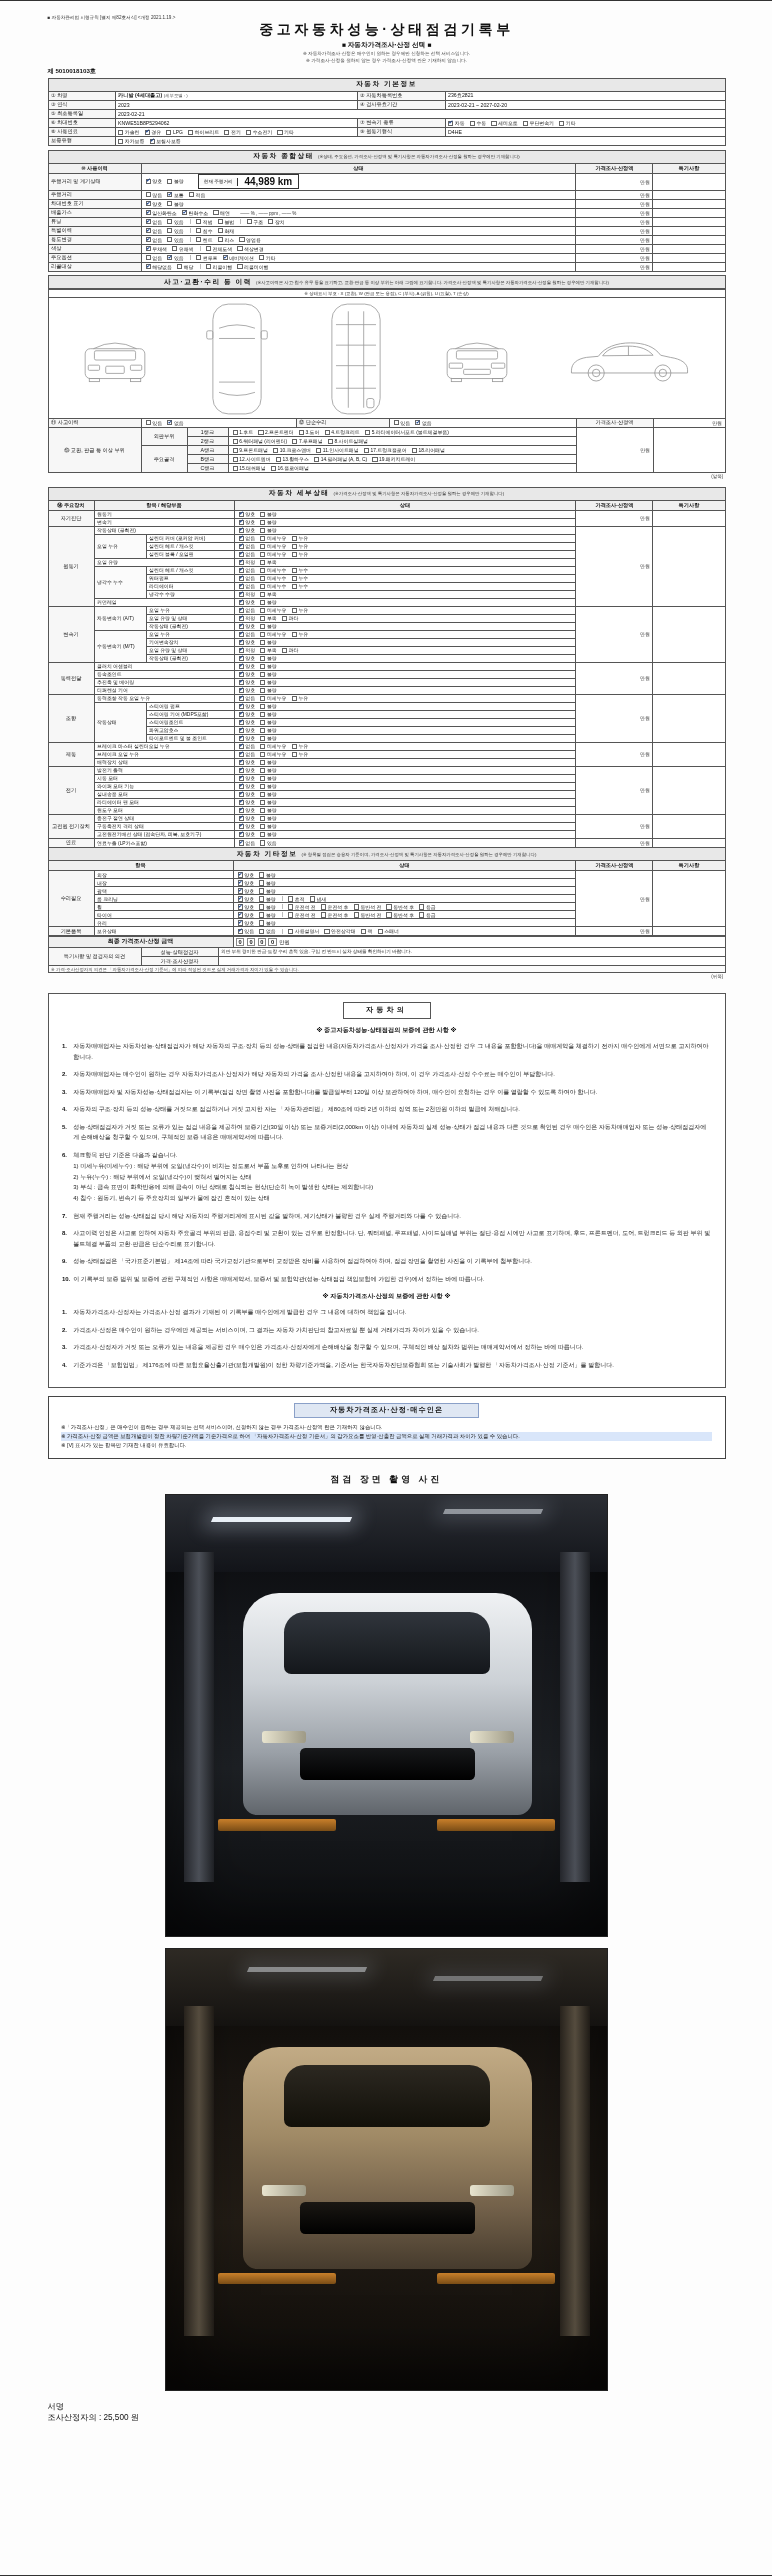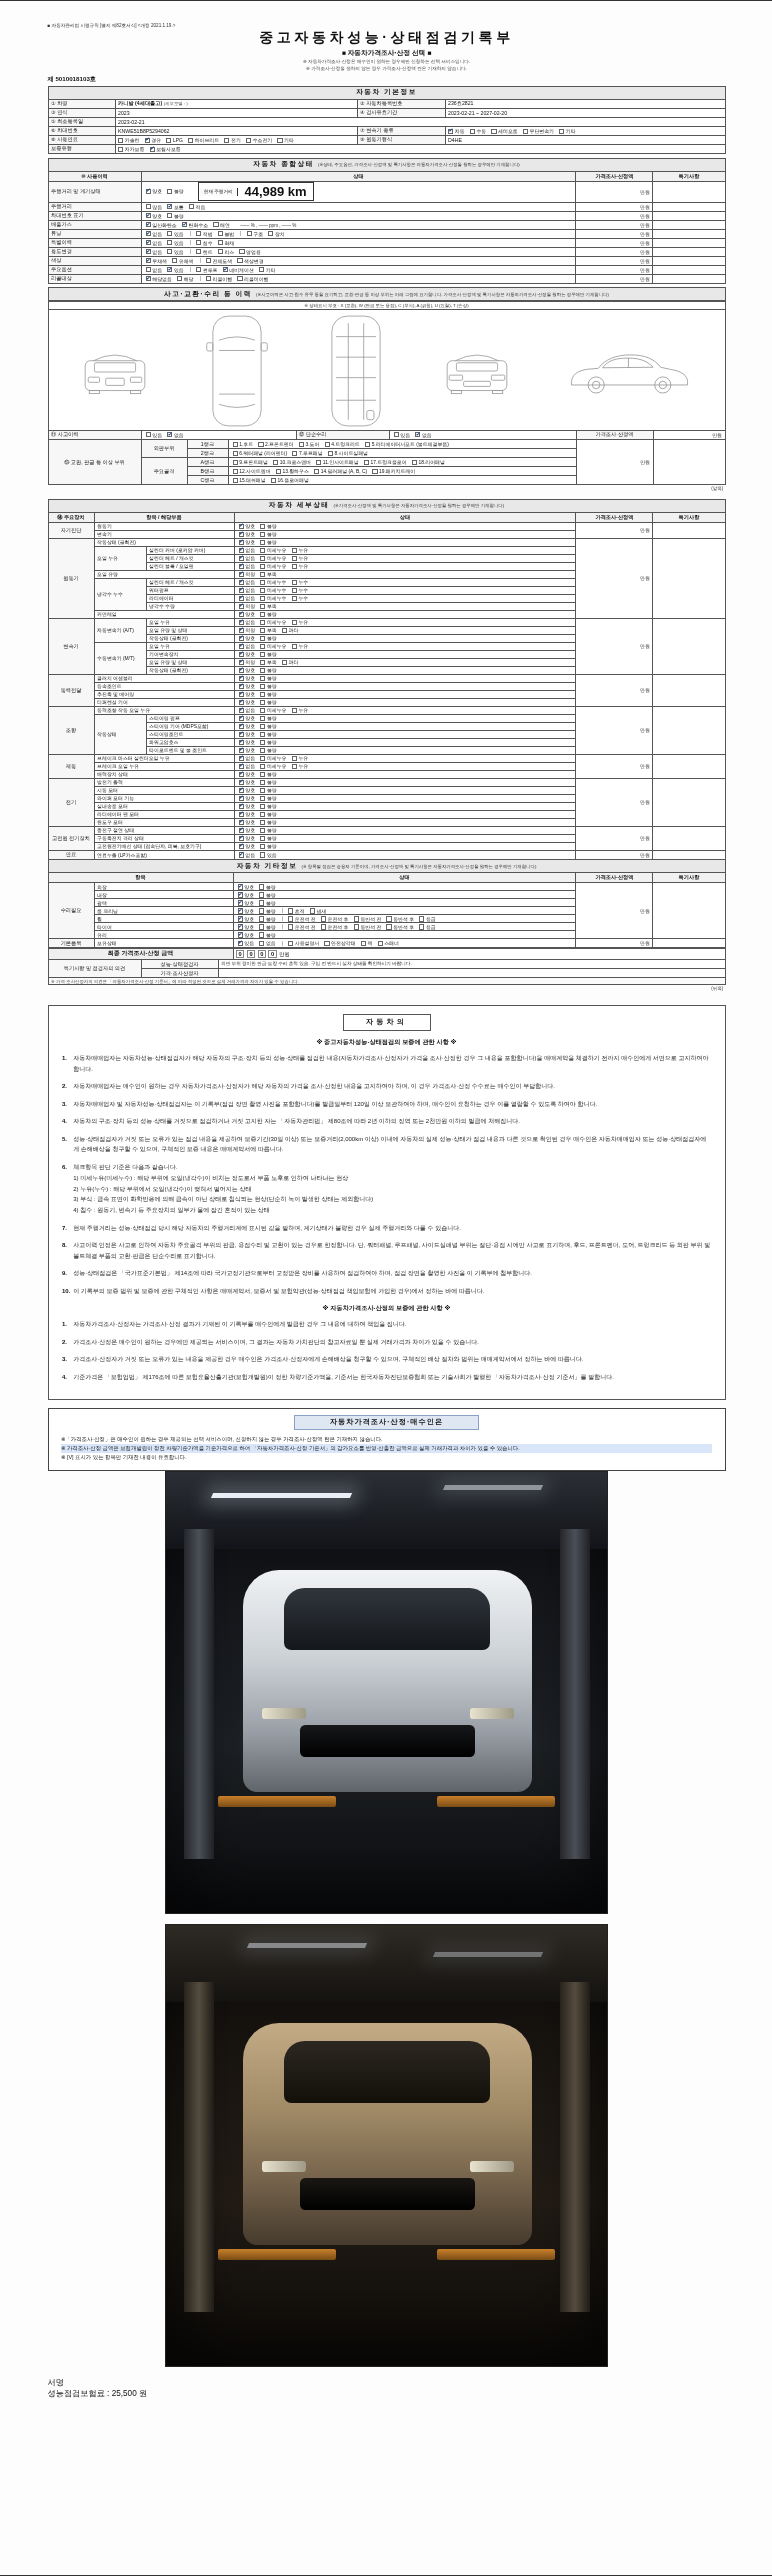--- a/index.html
+++ b/index.html
@@ -1,19 +1,19 @@
 <!DOCTYPE html>
 <html style="font-size:8.2px"><head>
 <meta charset="utf-8">
 <style>
 *{box-sizing:border-box;margin:0;padding:0}
 html,body{background:#fdfdfd}
 body{width:773px;height:2576px;position:relative;font-family:"Liberation Sans","DejaVu Sans",sans-serif;color:#111;overflow:hidden}
 .edge{position:absolute;inset:0;border-top:1px solid #333;border-bottom:1px solid #333;pointer-events:none}
-.sheet{width:678px;margin:16px auto;padding-top:7px;height:2076px;position:relative}
+.sheet{width:678px;margin:8px auto;padding-top:7px;height:2076px;position:relative}
 .formref{font-size:4.6px;color:#333;margin-bottom:1px}
 .titleblock{text-align:center;margin-top:1px}
 .title{font-size:14px;font-weight:bold;letter-spacing:3.6px}
 .subtitle{font-size:6.7px;font-weight:bold;margin-top:1.5px}
 .subnote{font-size:4.6px;color:#444;margin-top:1px;line-height:1.4}
 .docno{font-size:6.2px;font-weight:bold;margin:3.1px 0 1.5px}
 table.t{width:100%;border-collapse:collapse;table-layout:fixed;margin-bottom:-0.5px;background:#fff}
 .t td{border:0.5px solid #555;font-size:5.2px;padding:0.5px 2.6px;vertical-align:middle;overflow:hidden}
 .sechead td{background:#e8e8e8;text-align:center;padding:1.5px 2.1px}
 .sectitle{font-size:6.7px;font-weight:bold;letter-spacing:1.5px}
@@ -28,21 +28,21 @@
 .b{font-weight:bold}
 .center{text-align:center}
 .cb{display:inline-block;width:5.2px;height:5.2px;border:0.5px solid #666;background:#fff;vertical-align:-0.8px;margin-right:1.5px;position:relative}
 .cb.on::after{content:"✔";position:absolute;left:-0.5px;top:-2.6px;font-size:5.7px;font-weight:bold;color:#16418f}
 .opt{margin-right:5.2px;white-space:nowrap;font-size:4.9px}
 .opts{white-space:nowrap}
 .sep{display:inline-block;border-left:0.5px solid #bbb;height:5.2px;margin:0 5.2px 0 1px;vertical-align:-0.5px}
 .extra{font-size:4.6px;color:#333;margin-left:5.2px}
 .kmbox{display:inline-block;border:0.7px solid #333;margin-left:9.3px;vertical-align:middle}
 .kmlab{display:inline-block;padding:1.5px 4.6px;font-size:4.6px;border-right:0.5px solid #333;background:#fafafa;vertical-align:middle}
-.kmval{display:inline-block;padding:1px 6.2px;font-size:13px;font-weight:bold;vertical-align:middle}
+.kmval{display:inline-block;padding:1px 6.2px;font-size:10px;font-weight:bold;vertical-align:middle}
 .diagrams{border:0.5px solid #555;border-bottom:none;background:#fff;display:flex;justify-content:space-around;align-items:center;padding:7.2px 5.2px 5.2px;height:121px}
 .diagrams svg{stroke:#9a9a9a;fill:none;stroke-width:1.6}
 .legend{font-size:4.4px;color:#333;text-align:center;border:0.5px solid #555;border-bottom:none;background:#fff;padding:1px}
 .mark{font-size:4.6px;color:#444;text-align:right;padding:1px 2.1px}
 .gap8{height:4.1px}.gap14{height:7.2px}
 .zeros .zero{display:inline-block;width:8.2px;border:0.5px solid #888;text-align:center;font-size:5.7px;font-weight:bold;margin-right:2.6px;background:#fff}
 td.final-lbl{background:#efefef;font-weight:bold;text-align:center;font-size:6px}
 td.optext{font-size:4.6px;color: #222;line-height:1.5}
 td.tinynote{font-size:4.4px;color:#444;background:#fbfbfb}
 .noticebox{border:0.5px solid #555;background:#fff;padding:8.2px 13.4px 10.3px;margin-top:13.4px}
@@ -751,20 +751,21 @@
 
   <div class="definebox">
     <div class="definetitle">자동차가격조사·산정·매수인은</div>
     <div id="define-lines">
         <div class="dline">※「가격조사·산정」은 매수인이 원하는 경우 제공되는 선택 서비스이며, 신청하지 않는 경우 가격조사·산정액 란은 기재하지 않습니다.</div>
         <div class="dline hl">※ 가격조사·산정 금액은 보험개발원이 정한 차량기준가액을 기준가격으로 하여 「자동차가격조사·산정 기준서」의 감가요소를 반영·산출한 금액으로 실제 거래가격과 차이가 있을 수 있습니다.</div>
         <div class="dline">※ [Ⅴ] 표시가 있는 항목만 기재한 내용이 유효합니다.</div>
       </div>
   </div>
 
+  <div class="phototitle">점검 장면 촬영 사진</div>
 
   <div class="photo p1">
     <div class="ceil"></div>
     <div class="lamp" style="left:46px;top:21.6px;width:139px"></div>
     <div class="lamp" style="left:278px;top:13.4px;width:98px;opacity:.55"></div>
     <div class="post" style="left:17.5px"></div>
     <div class="post" style="right:17.5px"></div>
     <div class="carbody">
       <div class="glass"></div>
       <div class="lightL"></div>
@@ -797,20 +798,20 @@
     </div>
     <div class="liftarm" style="left:52px"></div>
     <div class="liftarm" style="right:52px"></div>
     <div class="undersh"></div>
     <div class="floor"></div>
   </div>
 
   <div class="signblock">
     <div class="signword">서명</div>
     <div class="feeline">
-      <span>성능점검보험료 :</span>
+      <span>조사산정자의 :</span>
       <span class="feeval">25,500 원</span>
     </div>
   </div>
 
 
 </div>
 
 
 </body></html>

